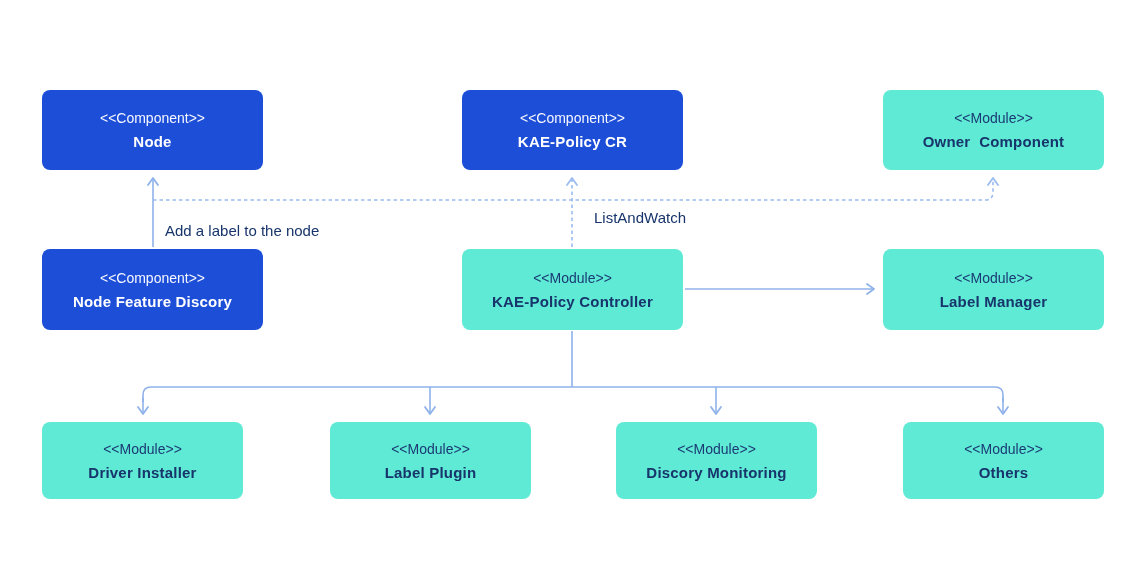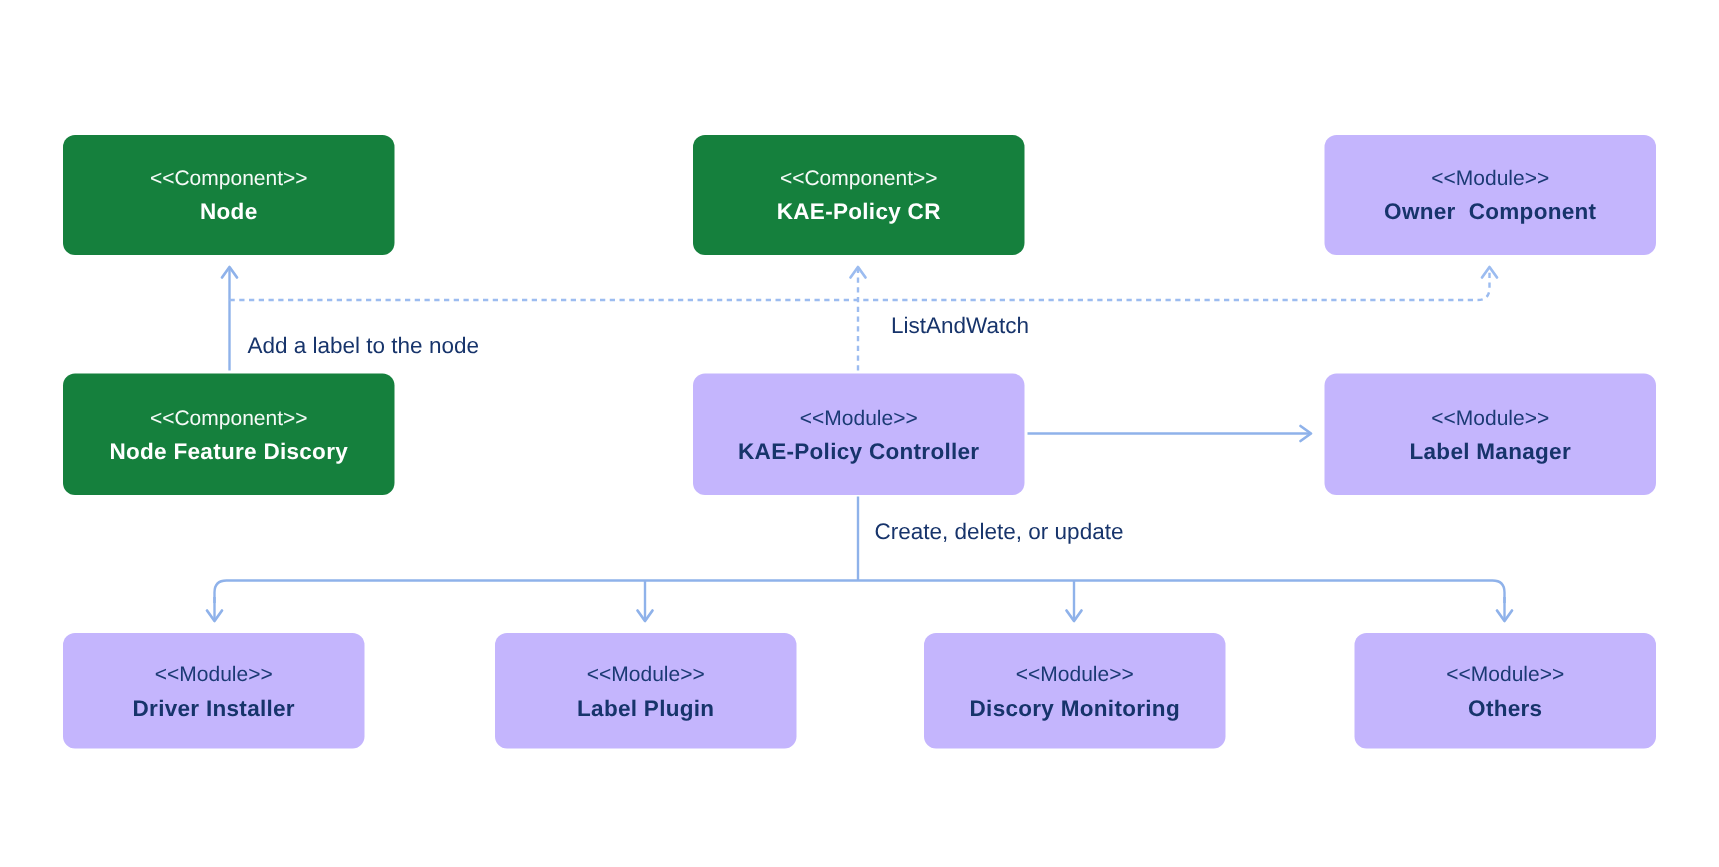--- a/index.html
+++ b/index.html
@@ -27,25 +27,25 @@
     border-radius: 8px;
     display: flex;
     flex-direction: column;
     align-items: center;
     justify-content: center;
     gap: 7px;
     box-sizing: border-box;
     text-align: center;
   }
   .box.primary {
-    background: #15803d;
+    background: #1d4ed8;
     color: #ffffff;
   }
   .box.light {
-    background: #c4b5fd;
+    background: #5eead4;
     color: #17346b;
   }
   .box .stereotype {
     font-size: 14px;
     font-weight: 400;
     white-space: pre;
   }
   .box.primary .stereotype { color: rgba(255,255,255,0.96); }
   .box.light .stereotype   { color: #1b3a74; }
   .box .title {
@@ -141,15 +141,14 @@
 
   <div class="box light" style="left:903px; top:422px; width:201px; height:77px;">
     <span class="stereotype">&lt;&lt;Module&gt;&gt;</span>
     <span class="title">Others</span>
   </div>
 
   <div class="edge-label" style="left:165px; top:222px;">Add a label to the node</div>
 
   <div class="edge-label" style="left:594px; top:209px;">ListAndWatch</div>
 
-  <div class="edge-label" style="left:583px; top:346px;">Create, delete, or update</div>
 
 </div>
 
 </body></html>

